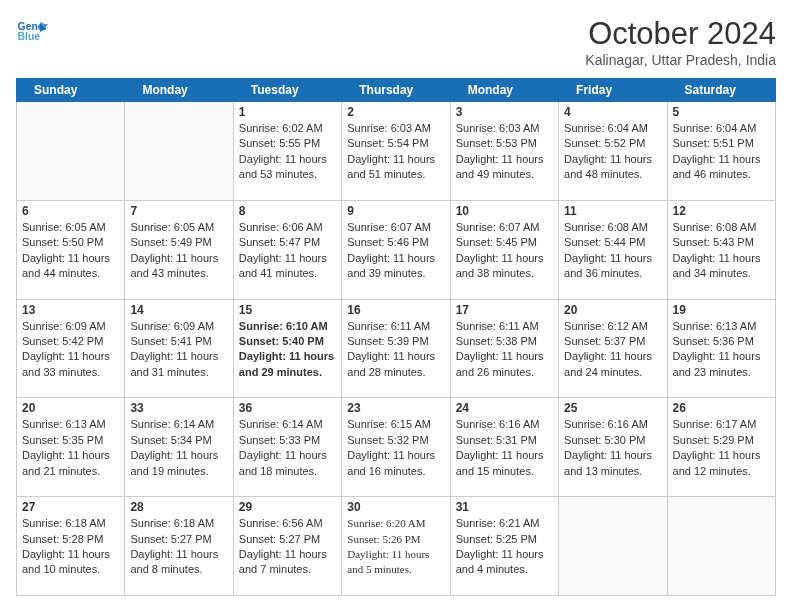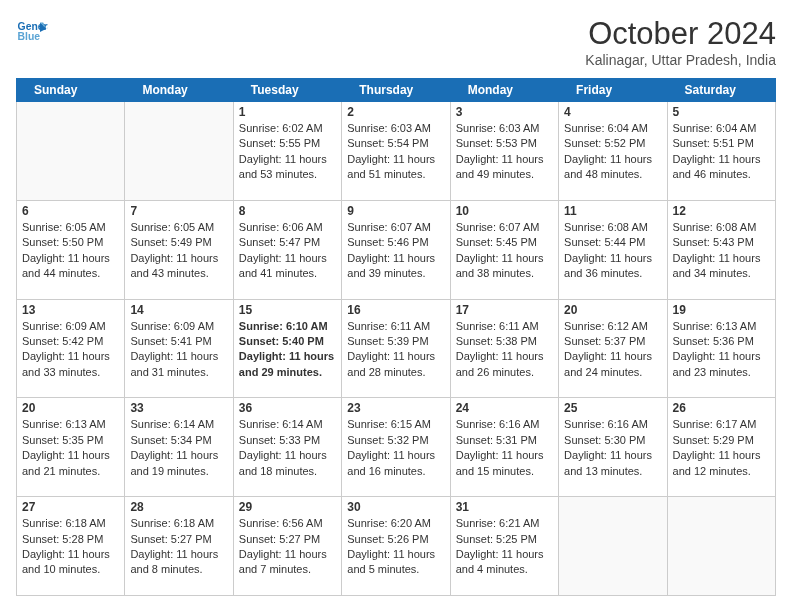--- a/index.html
+++ b/index.html
@@ -323,21 +323,21 @@
           </td>
           <td>
             <span class="day-number">29</span>
             <div class="day-info" style="white-space: pre-line;">Sunrise: 6:56 AM
 Sunset: 5:27 PM
 Daylight: 11 hours
 and 7 minutes.</div>
           </td>
           <td>
             <span class="day-number">30</span>
-            <div class="day-info" style="white-space: pre-line;">Sunrise: 6:20 AM
+            <div class="day-info" style="white-space: pre-line; font-family: Liberation Serif, serif;">Sunrise: 6:20 AM
 Sunset: 5:26 PM
 Daylight: 11 hours
 and 5 minutes.</div>
           </td>
           <td>
             <span class="day-number">31</span>
             <div class="day-info" style="white-space: pre-line;">Sunrise: 6:21 AM
 Sunset: 5:25 PM
 Daylight: 11 hours
 and 4 minutes.</div>

